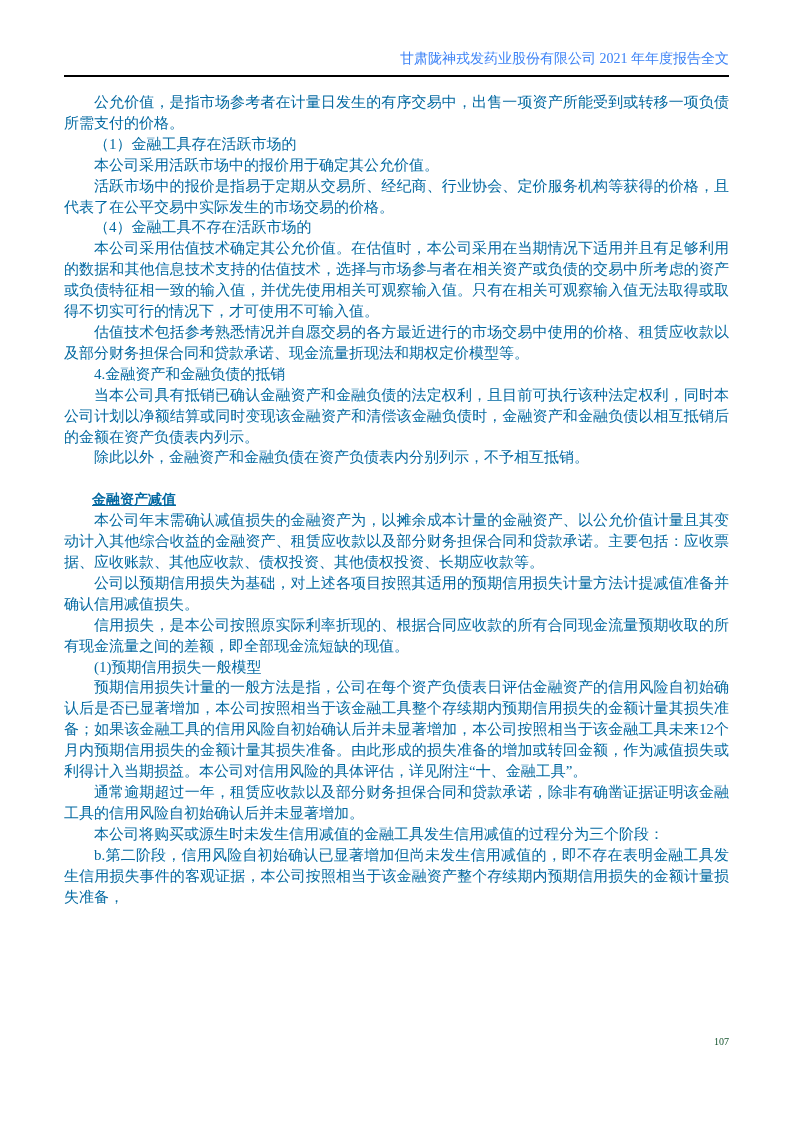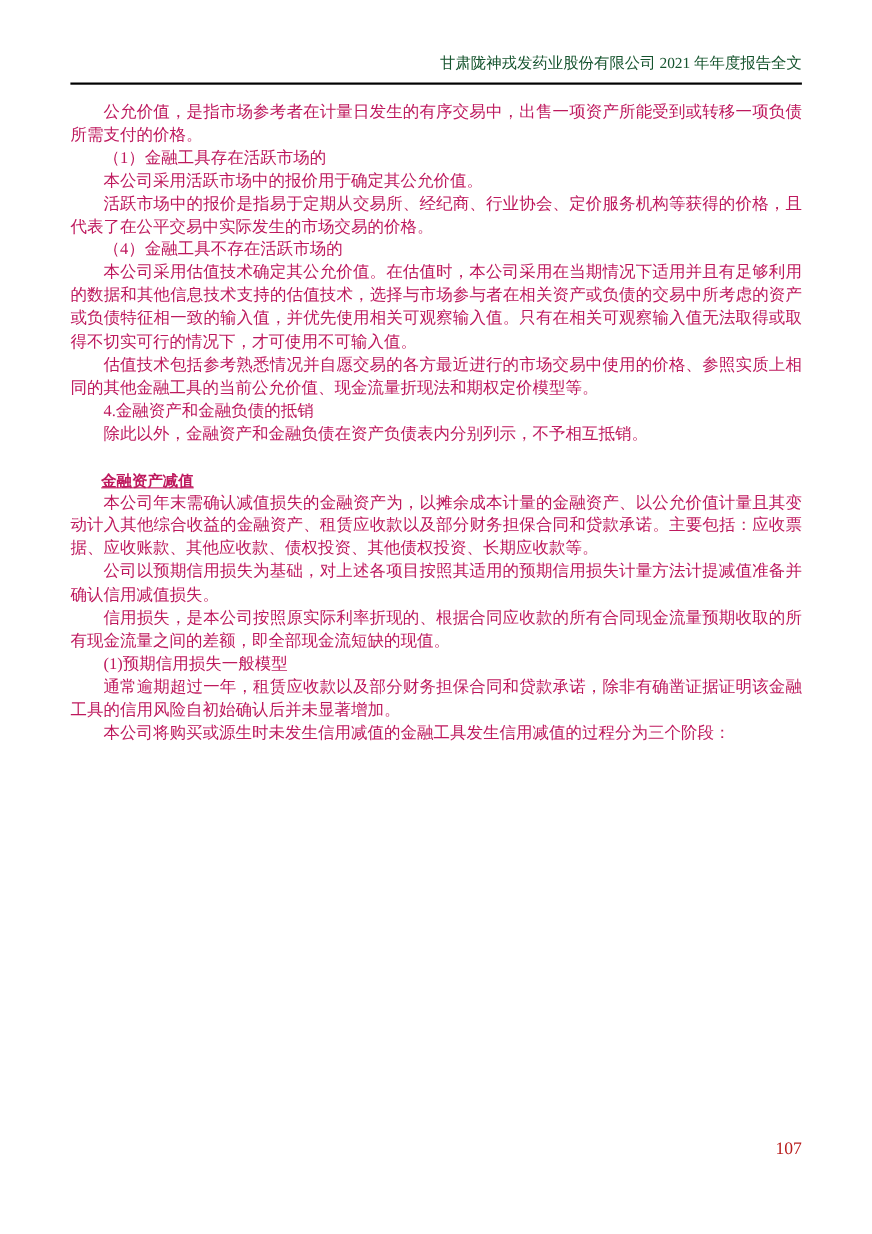--- a/index.html
+++ b/index.html
@@ -17,80 +17,83 @@
     overflow: hidden;
   }
   .header {
     position: absolute;
     top: 50px;
     left: 64px;
     right: 64px;
     text-align: right;
     font-size: 14px;
     line-height: 18px;
-    color: #14532d;
+    color: #3b82f6;
   }
   .header-rule {
     position: absolute;
     top: 75px;
     left: 64px;
     right: 64px;
     border-top: 2px solid #000000;
     height: 0;
   }
   .content {
     position: absolute;
     top: 92px;
     left: 64px;
     width: 665px;
     font-size: 15px;
     line-height: 20.9px;
     text-align: justify;
-    color: #be185d;
+    color: #0369a1;
   }
   .content p {
     margin: 0;
     padding: 0;
     text-indent: 2em;
   }
   .content p.heading {
     font-weight: bold;
     margin-top: 21px;
     font-family: "Liberation Sans", "DejaVu Sans", sans-serif;
     font-size: 14px;
     text-decoration: underline;
   }
   .footer-pagenum {
     position: absolute;
     top: 1036px;
     right: 64px;
-    font-size: 16px;
-    color: #b91c1c;
+    font-size: 10px;
+    color: #14532d;
   }
 </style>
 </head>
 <body>
 
 <div class="page">
   <div class="header">
     <span>甘肃陇神戎发药业股份有限公司 2021 年年度报告全文</span>
   </div>
   <div class="header-rule"></div>
   <div class="content" id="document-body">
       <p class="body">公允价值，是指市场参考者在计量日发生的有序交易中，出售一项资产所能受到或转移一项负债所需支付的价格。</p>
       <p class="body">（1）金融工具存在活跃市场的</p>
       <p class="body">本公司采用活跃市场中的报价用于确定其公允价值。</p>
       <p class="body">活跃市场中的报价是指易于定期从交易所、经纪商、行业协会、定价服务机构等获得的价格，且代表了在公平交易中实际发生的市场交易的价格。</p>
       <p class="body">（4）金融工具不存在活跃市场的</p>
       <p class="body">本公司采用估值技术确定其公允价值。在估值时，本公司采用在当期情况下适用并且有足够利用的数据和其他信息技术支持的估值技术，选择与市场参与者在相关资产或负债的交易中所考虑的资产或负债特征相一致的输入值，并优先使用相关可观察输入值。只有在相关可观察输入值无法取得或取得不切实可行的情况下，才可使用不可输入值。</p>
-      <p class="body">估值技术包括参考熟悉情况并自愿交易的各方最近进行的市场交易中使用的价格、参照实质上相同的其他金融工具的当前公允价值、现金流量折现法和期权定价模型等。</p>
+      <p class="body">估值技术包括参考熟悉情况并自愿交易的各方最近进行的市场交易中使用的价格、租赁应收款以及部分财务担保合同和贷款承诺、现金流量折现法和期权定价模型等。</p>
       <p class="body">4.金融资产和金融负债的抵销</p>
+      <p class="body">当本公司具有抵销已确认金融资产和金融负债的法定权利，且目前可执行该种法定权利，同时本公司计划以净额结算或同时变现该金融资产和清偿该金融负债时，金融资产和金融负债以相互抵销后的金额在资产负债表内列示。</p>
       <p class="body">除此以外，金融资产和金融负债在资产负债表内分别列示，不予相互抵销。</p>
       <p class="heading">金融资产减值</p>
       <p class="body">本公司年末需确认减值损失的金融资产为，以摊余成本计量的金融资产、以公允价值计量且其变动计入其他综合收益的金融资产、租赁应收款以及部分财务担保合同和贷款承诺。主要包括：应收票据、应收账款、其他应收款、债权投资、其他债权投资、长期应收款等。</p>
       <p class="body">公司以预期信用损失为基础，对上述各项目按照其适用的预期信用损失计量方法计提减值准备并确认信用减值损失。</p>
       <p class="body">信用损失，是本公司按照原实际利率折现的、根据合同应收款的所有合同现金流量预期收取的所有现金流量之间的差额，即全部现金流短缺的现值。</p>
       <p class="body">(1)预期信用损失一般模型</p>
+      <p class="body">预期信用损失计量的一般方法是指，公司在每个资产负债表日评估金融资产的信用风险自初始确认后是否已显著增加，本公司按照相当于该金融工具整个存续期内预期信用损失的金额计量其损失准备；如果该金融工具的信用风险自初始确认后并未显著增加，本公司按照相当于该金融工具未来12个月内预期信用损失的金额计量其损失准备。由此形成的损失准备的增加或转回金额，作为减值损失或利得计入当期损益。本公司对信用风险的具体评估，详见附注“十、金融工具”。</p>
       <p class="body">通常逾期超过一年，租赁应收款以及部分财务担保合同和贷款承诺，除非有确凿证据证明该金融工具的信用风险自初始确认后并未显著增加。</p>
       <p class="body">本公司将购买或源生时未发生信用减值的金融工具发生信用减值的过程分为三个阶段：</p>
+      <p class="body">b.第二阶段，信用风险自初始确认已显著增加但尚未发生信用减值的，即不存在表明金融工具发生信用损失事件的客观证据，本公司按照相当于该金融资产整个存续期内预期信用损失的金额计量损失准备，</p>
     </div>
   <div class="footer-pagenum">107</div>
 </div>
 
 </body></html>

